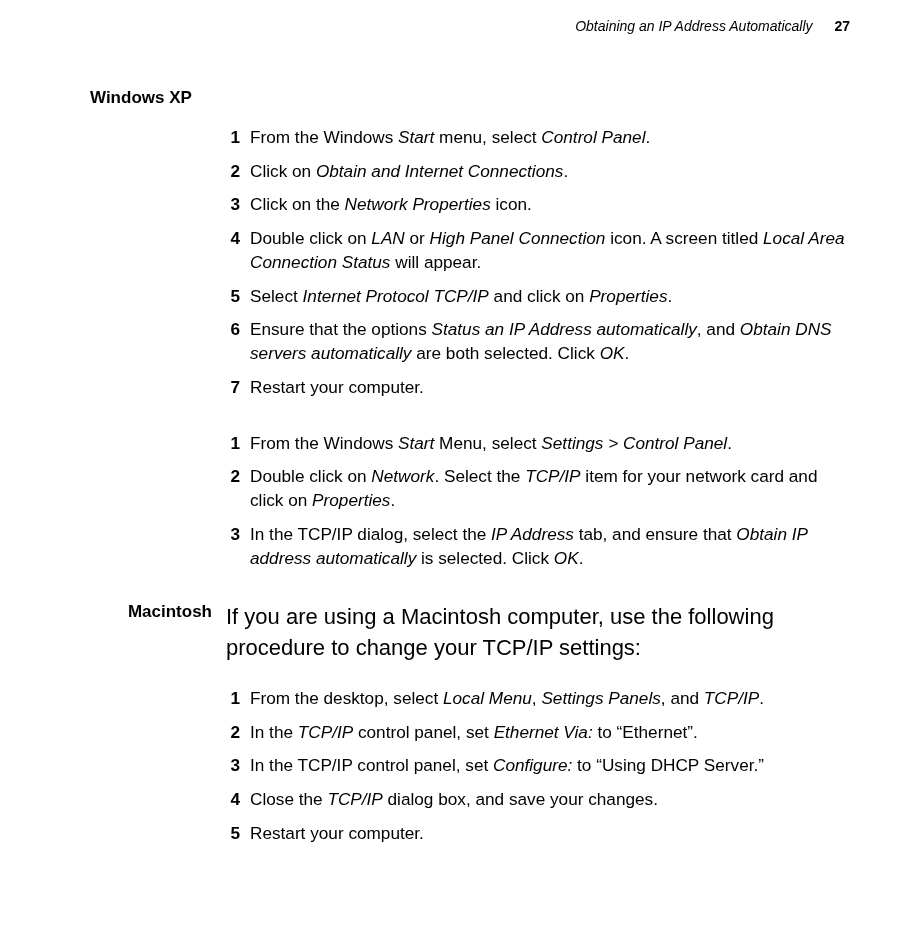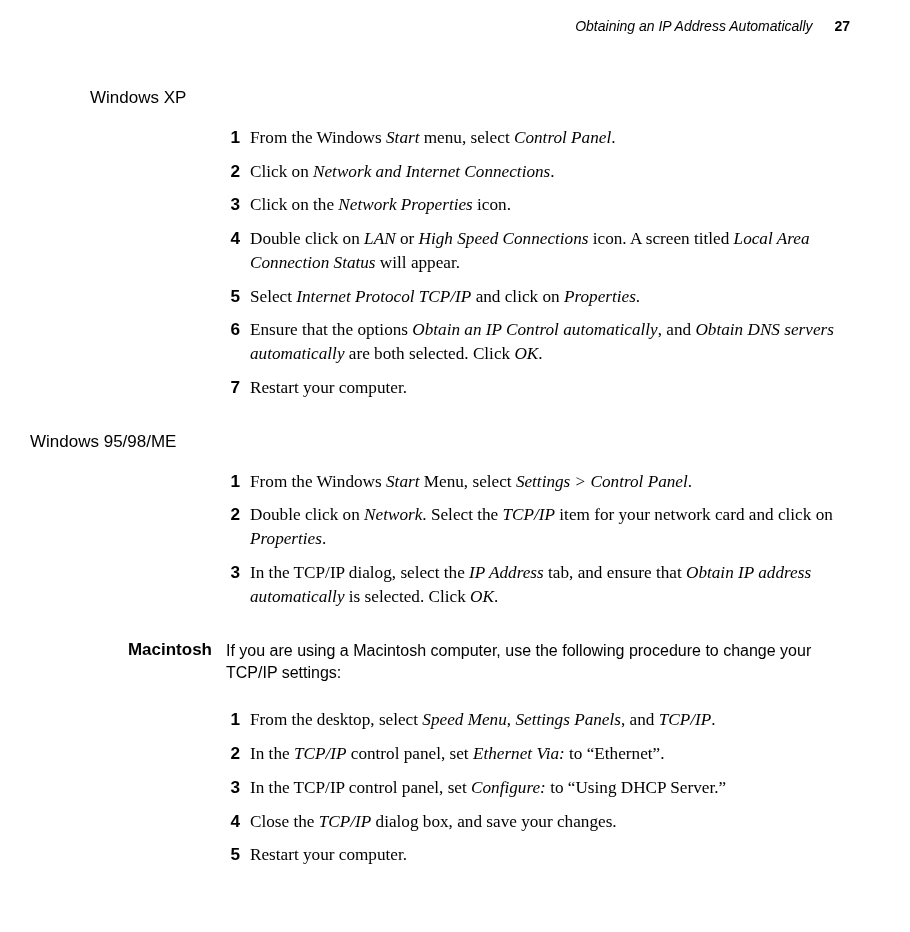--- a/index.html
+++ b/index.html
@@ -23,21 +23,21 @@
       font-weight: bold;
       margin-left: 18px;
     }
     .content {
       position: absolute;
       left: 30px;
       right: 60px;
       top: 88px;
     }
     .section-label {
-      font-weight: normal;
+      font-weight: bold;
       font-size: 17px;
       margin-bottom: 18px;
     }
     .section-label.first { margin-left: 60px; }
     .section-label.second { margin-left: 0; }
     .instr-list {
       margin-left: 190px;
       margin-bottom: 32px;
     }
     .instr-item {
@@ -46,37 +46,37 @@
       font-size: 17.2px;
       line-height: 1.38;
     }
     .instr-num {
       font-weight: bold;
       width: 20px;
       text-align: right;
       margin-right: 10px;
       flex-shrink: 0;
     }
-    .instr-text { flex: 1; font-family: Liberation Serif, serif; }
+    .instr-text { flex: 1; }
     .italic { font-style: italic; }
     .mac-row {
       display: flex;
       align-items: flex-start;
       margin-bottom: 24px;
     }
     .mac-label {
       font-weight: bold;
       font-size: 17px;
       width: 196px;
       text-align: right;
       padding-right: 14px;
       flex-shrink: 0;
     }
     .mac-intro {
-      font-size: 16px;
+      font-size: 22px;
       line-height: 1.38;
       flex: 1;
     }
   </style>
 </head>
 <body>
 
 <div class="header">
   <span>Obtaining an IP Address Automatically</span>
   <span class="pagenum">27</span>
@@ -85,45 +85,44 @@
 <div class="content">
 
   <div class="section-label first">Windows XP</div>
   <div class="instr-list">
       <div class="instr-item">
         <div class="instr-num">1</div>
         <div class="instr-text">From the Windows <span class="italic">Start</span> menu, select <span class="italic">Control Panel</span>.</div>
       </div>
       <div class="instr-item">
         <div class="instr-num">2</div>
-        <div class="instr-text">Click on <span class="italic">Network and Internet Connections</span>.</div>
+        <div class="instr-text">Click on <span class="italic">Obtain and Internet Connections</span>.</div>
       </div>
       <div class="instr-item">
         <div class="instr-num">3</div>
         <div class="instr-text">Click on the <span class="italic">Network Properties</span> icon.</div>
       </div>
       <div class="instr-item">
         <div class="instr-num">4</div>
-        <div class="instr-text">Double click on <span class="italic">LAN</span> or <span class="italic">High Speed Connections</span> icon. A screen titled <span class="italic">Local Area Connection Status</span> will appear.</div>
+        <div class="instr-text">Double click on <span class="italic">LAN</span> or <span class="italic">High Panel Connection</span> icon. A screen titled <span class="italic">Local Area Connection Status</span> will appear.</div>
       </div>
       <div class="instr-item">
         <div class="instr-num">5</div>
         <div class="instr-text">Select <span class="italic">Internet Protocol TCP/IP</span> and click on <span class="italic">Properties</span>.</div>
       </div>
       <div class="instr-item">
         <div class="instr-num">6</div>
-        <div class="instr-text">Ensure that the options <span class="italic">Obtain an IP Control automatically</span>, and <span class="italic">Obtain DNS servers automatically</span> are both selected. Click <span class="italic">OK</span>.</div>
+        <div class="instr-text">Ensure that the options <span class="italic">Status an IP Address automatically</span>, and <span class="italic">Obtain DNS servers automatically</span> are both selected. Click <span class="italic">OK</span>.</div>
       </div>
       <div class="instr-item">
         <div class="instr-num">7</div>
         <div class="instr-text">Restart your computer.</div>
       </div>
     </div>
 
-  <div class="section-label second">Windows 95/98/ME</div>
   <div class="instr-list">
       <div class="instr-item">
         <div class="instr-num">1</div>
         <div class="instr-text">From the Windows <span class="italic">Start</span> Menu, select <span class="italic">Settings &gt; Control Panel</span>.</div>
       </div>
       <div class="instr-item">
         <div class="instr-num">2</div>
         <div class="instr-text">Double click on <span class="italic">Network</span>. Select the <span class="italic">TCP/IP</span> item for your network card and click on <span class="italic">Properties</span>.</div>
       </div>
       <div class="instr-item">
@@ -132,21 +131,21 @@
       </div>
     </div>
 
   <div class="mac-row">
     <div class="mac-label">Macintosh</div>
     <div class="mac-intro">If you are using a Macintosh computer, use the following procedure to change your TCP/IP settings:</div>
   </div>
   <div class="instr-list">
       <div class="instr-item">
         <div class="instr-num">1</div>
-        <div class="instr-text">From the desktop, select <span class="italic">Speed Menu</span>, <span class="italic">Settings Panels</span>, and <span class="italic">TCP/IP</span>.</div>
+        <div class="instr-text">From the desktop, select <span class="italic">Local Menu</span>, <span class="italic">Settings Panels</span>, and <span class="italic">TCP/IP</span>.</div>
       </div>
       <div class="instr-item">
         <div class="instr-num">2</div>
         <div class="instr-text">In the <span class="italic">TCP/IP</span> control panel, set <span class="italic">Ethernet Via:</span> to “Ethernet”.</div>
       </div>
       <div class="instr-item">
         <div class="instr-num">3</div>
         <div class="instr-text">In the TCP/IP control panel, set <span class="italic">Configure:</span> to “Using DHCP Server.”</div>
       </div>
       <div class="instr-item">

